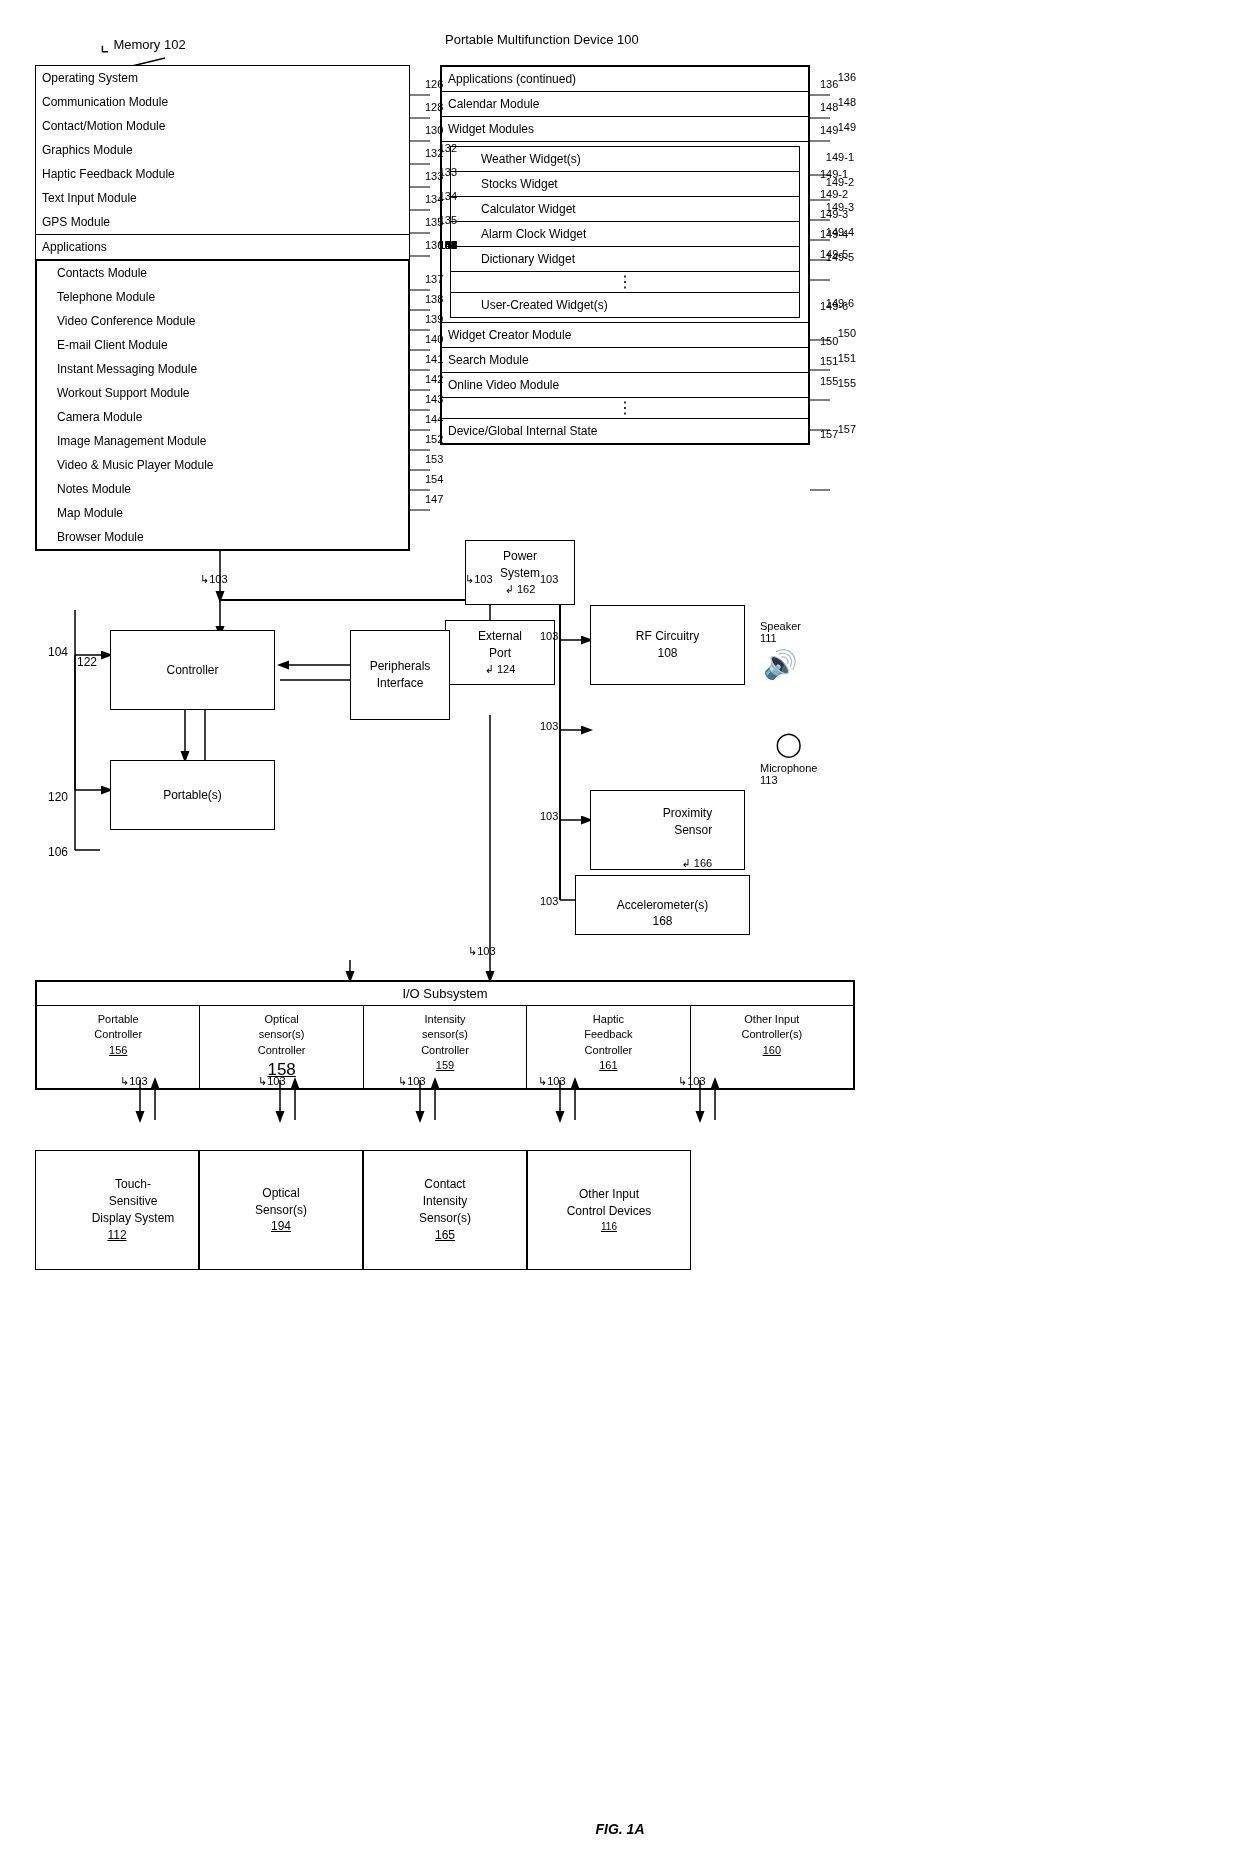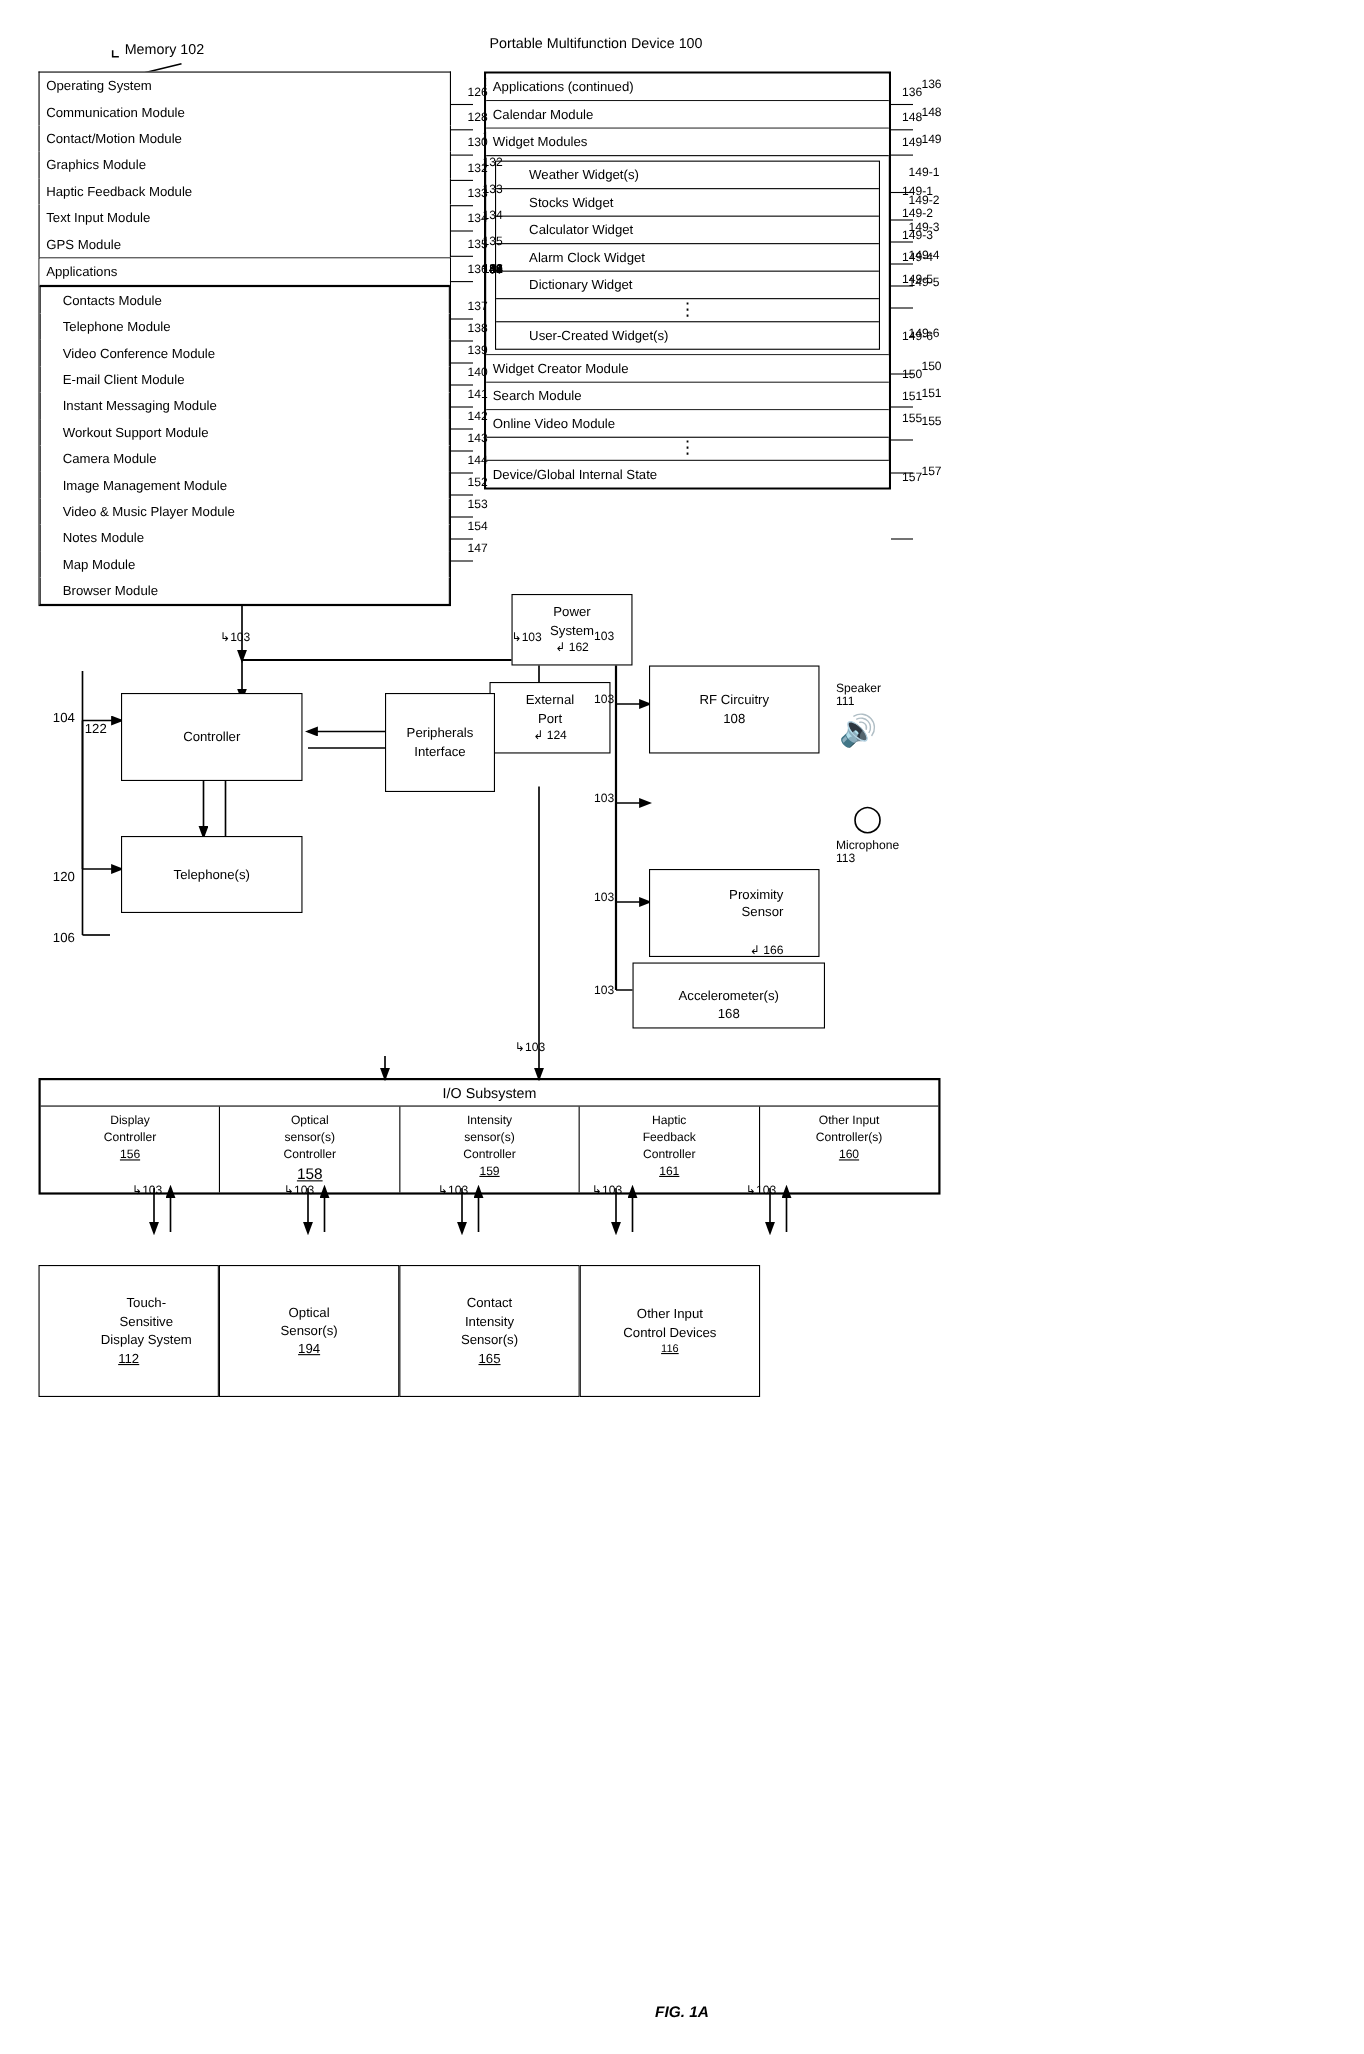--- a/index.html
+++ b/index.html
@@ -390,21 +390,21 @@
   <div class="peripheral-block" style="position:absolute;top:630px;left:350px;width:100px;height:90px;flex-direction:column;">
     <div style="white-space:pre-line;text-align:center;">Peripherals
 Interface</div>
   </div>
 
   <div class="peripheral-block" style="position:absolute;top:630px;left:110px;width:165px;height:80px;flex-direction:column;">
     <div>Controller</div>
   </div>
 
   <div class="peripheral-block" style="position:absolute;top:760px;left:110px;width:165px;height:70px;flex-direction:column;">
-    <div>Telephone(s)</div>
+    <div>Portable(s)</div>
   </div>
 
   <div class="peripheral-block" style="position:absolute;top:605px;left:590px;width:155px;height:80px;flex-direction:column;">
     <div style="white-space:pre-line;text-align:center;">RF Circuitry
 108</div>
   </div>
 
   <div style="position:absolute;top:620px;left:760px;font-size:13px;display:flex;flex-direction:column;align-items:center;">
     <div style="font-size:11px;">
       <span style="white-space:pre-line;">Speaker
@@ -460,29 +460,29 @@
   <div style="position:absolute;top:630px;left:540px;font-size:11px;">103</div>
   <div style="position:absolute;top:720px;left:540px;font-size:11px;">103</div>
   <div style="position:absolute;top:810px;left:540px;font-size:11px;">103</div>
   <div style="position:absolute;top:895px;left:540px;font-size:11px;">103</div>
   <div style="position:absolute;top:945px;left:468px;font-size:11px;">↳103</div>
 
   <div style="position:absolute;top:980px;left:35px;width:820px;border:2px solid #000;">
     <div class="io-label">I/O Subsystem</div>
     <div class="io-inner">
       <div class="io-cell">
-        <div style="white-space:pre-line;">Display
+        <div style="white-space:pre-line;">Portable
 Controller</div>
         <div class="underline" style="font-size:11px;">156</div>
       </div>
       <div class="io-cell">
         <div style="white-space:pre-line;">Optical
 sensor(s)
 Controller</div>
-        <div class="underline" style="font-size:14px;">158</div>
+        <div class="underline" style="font-size:17px;">158</div>
       </div>
       <div class="io-cell">
         <div style="white-space:pre-line;">Intensity
 sensor(s)
 Controller</div>
         <div class="underline" style="font-size:11px;">159</div>
       </div>
       <div class="io-cell">
         <div style="white-space:pre-line;">Haptic
 Feedback

